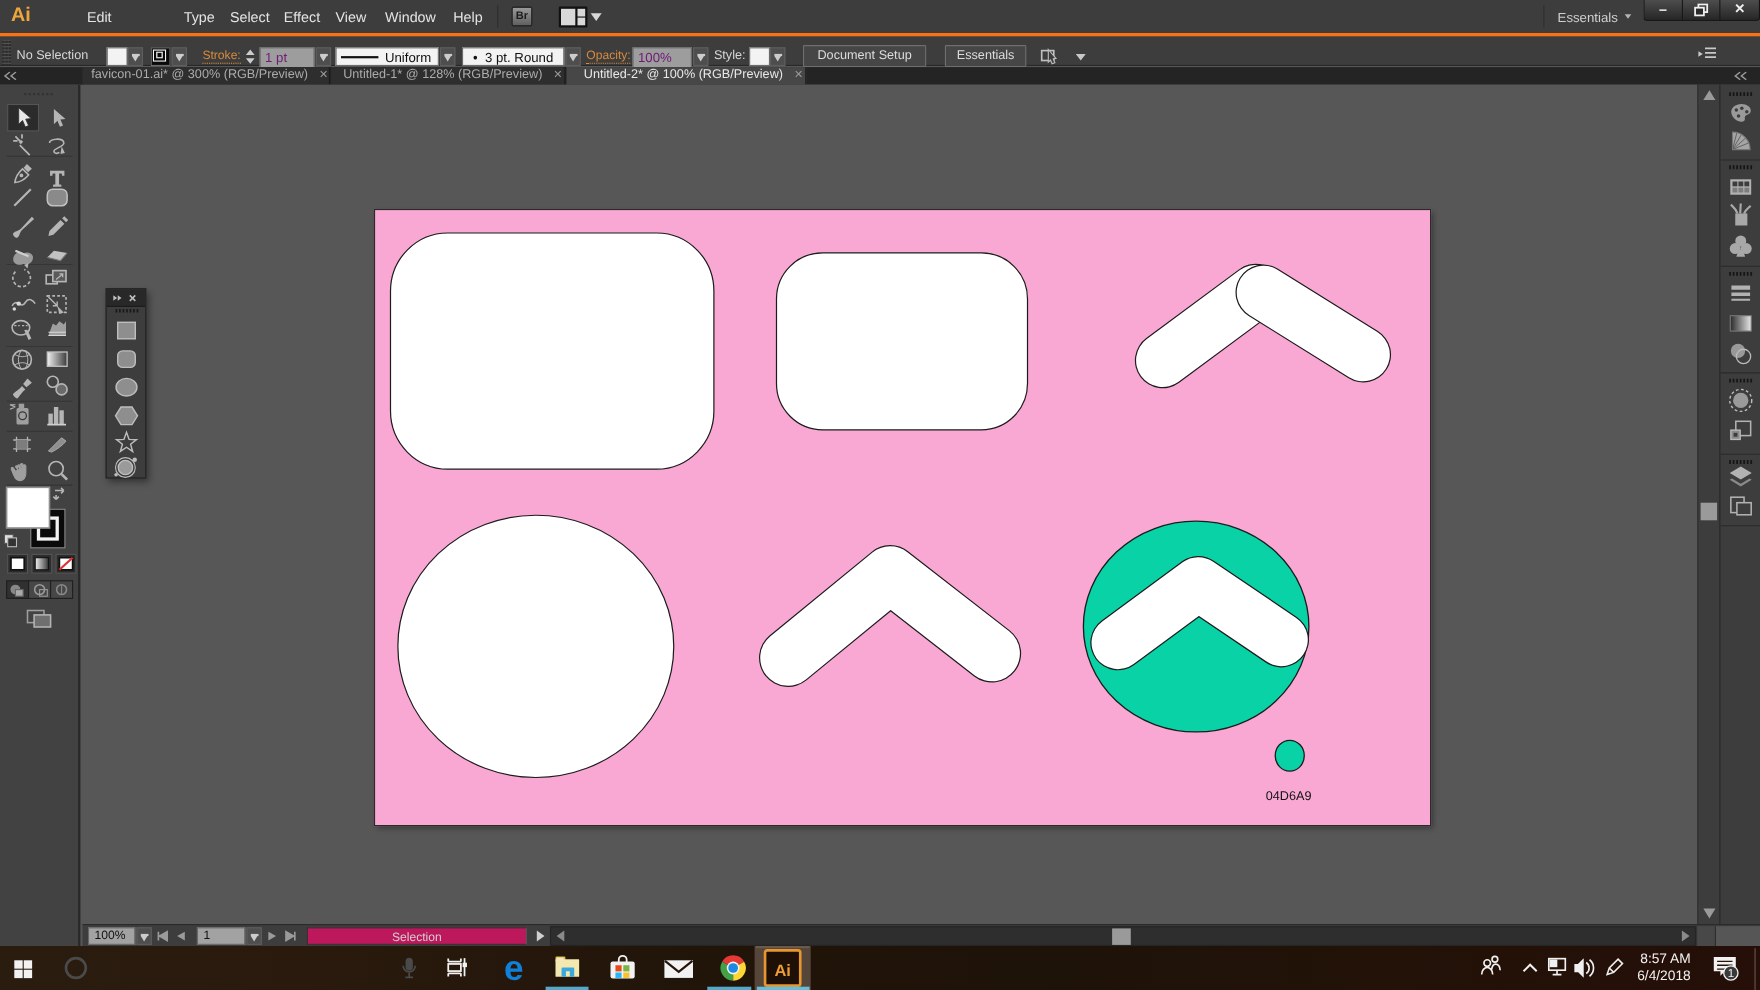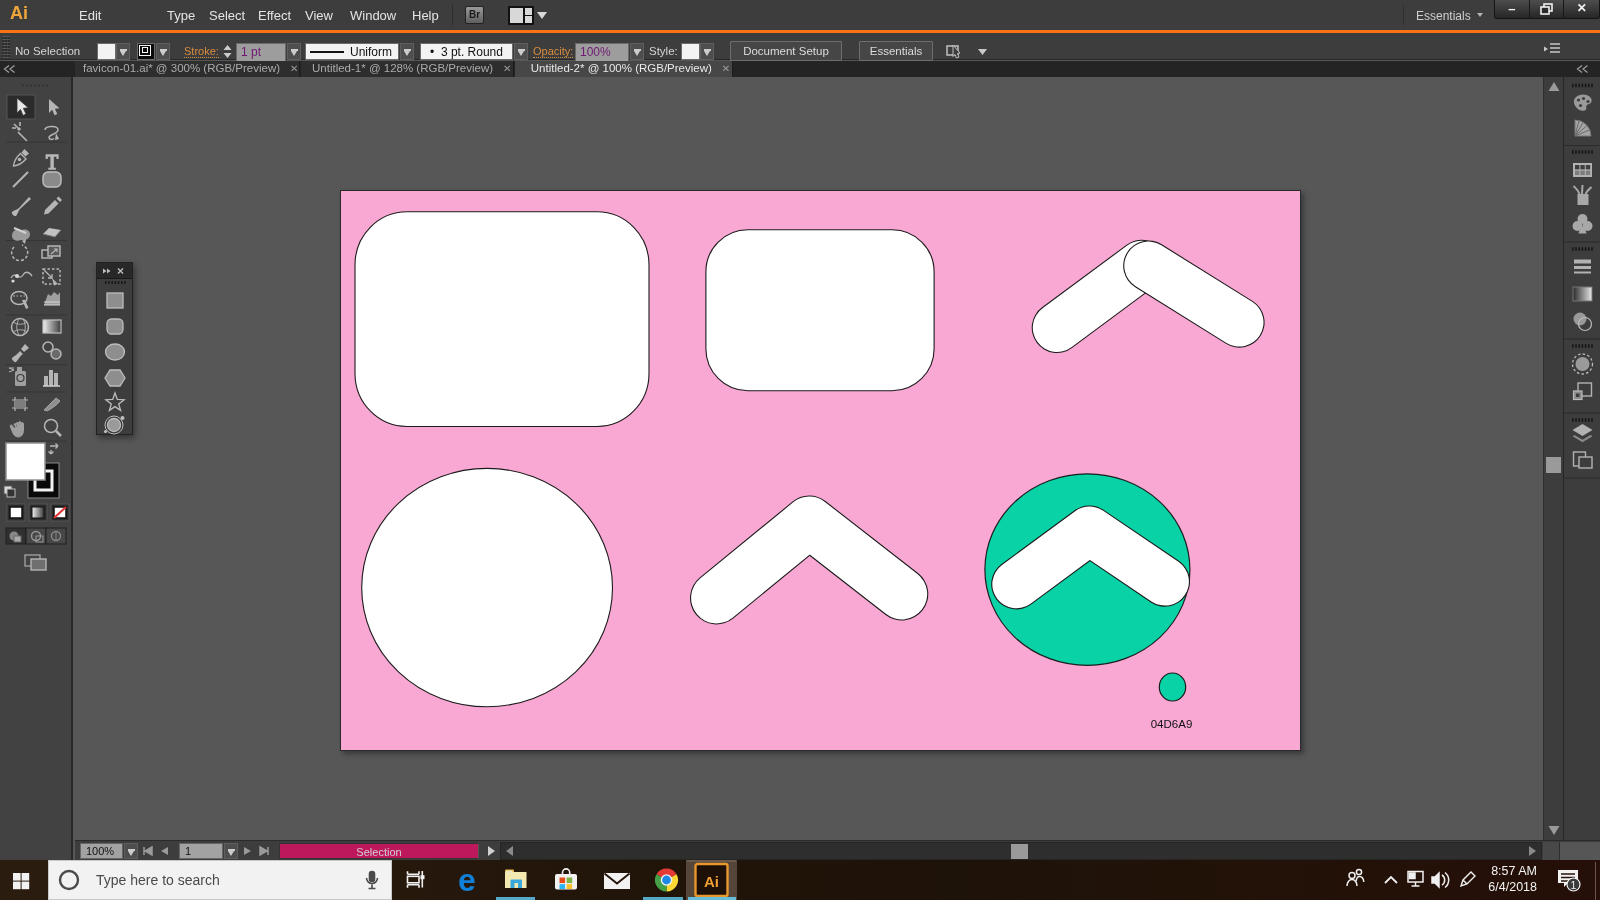--- a/index.html
+++ b/index.html
@@ -459,23 +459,20 @@
       <div style="position:absolute;left:510px;top:1px;width:17px;height:15px;background:#9a9a9a;"></div>
       <svg style="position:absolute;right:1px;top:1px;" width="16" height="14">
           <path d="M5,2 l7,5 l-7,5 z" fill="#8a8a8a"></path>
         </svg>
     </div>
     <div style="position:absolute;left:1468px;top:1px;width:16px;height:19px;background:#484848;"></div>
       <div style="position:absolute;left:1484px;top:1px;width:41px;height:19px;background:#565656;border-left:1px solid #2e2e2e;"></div>
   </div>
 
   <div id="taskbar" class="abs">
-    <div id="searchbox">
-        <span>Type here to search</span>
-      </div>
     <svg style="position:absolute;left:0;top:0;" width="1600" height="40" viewBox="0 0 1600 40">
 
       <g fill="#f2f2f2">
           <rect x="13" y="13" width="7.6" height="7.6"></rect>
           <rect x="21.6" y="13" width="7.6" height="7.6"></rect>
           <rect x="13" y="21.6" width="7.6" height="7.6"></rect>
           <rect x="21.6" y="21.6" width="7.6" height="7.6"></rect>
         </g>
 
       <circle cx="69" cy="20" r="9" fill="none" stroke="#4a4a4a" stroke-width="2.4"></circle>

